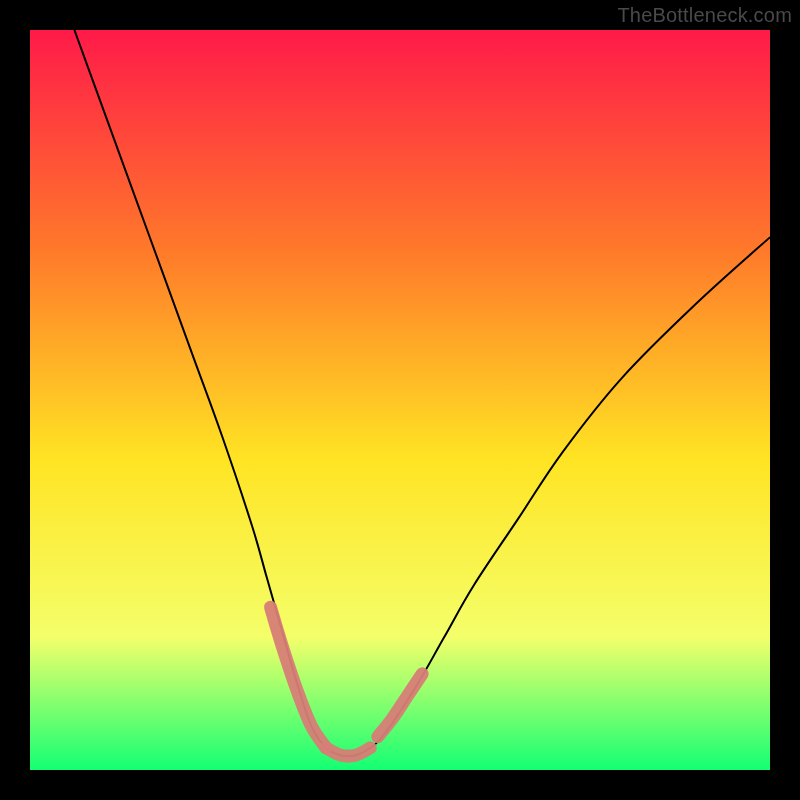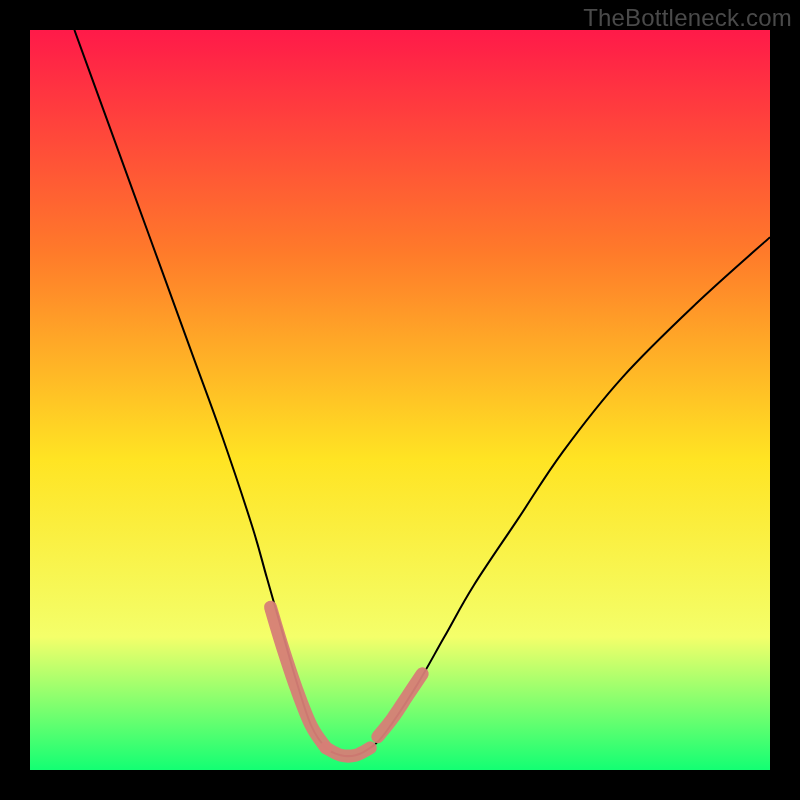--- a/index.html
+++ b/index.html
@@ -21,21 +21,21 @@
     left: 30px;
     top: 30px;
     width: 740px;
     height: 740px;
   }
   .watermark {
     position: absolute;
     top: 4px;
     right: 8px;
     color: #4a4a4a;
-    font-size: 24px;
+    font-size: 20px;
     font-weight: 500;
     letter-spacing: 0.2px;
     user-select: none;
     text-align: right;
   }
 </style>
 </head>
 <body>
 
 <div class="frame">

